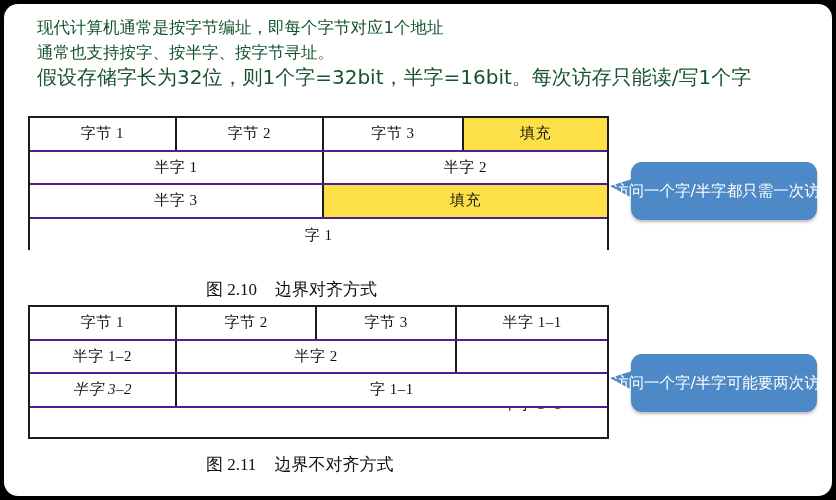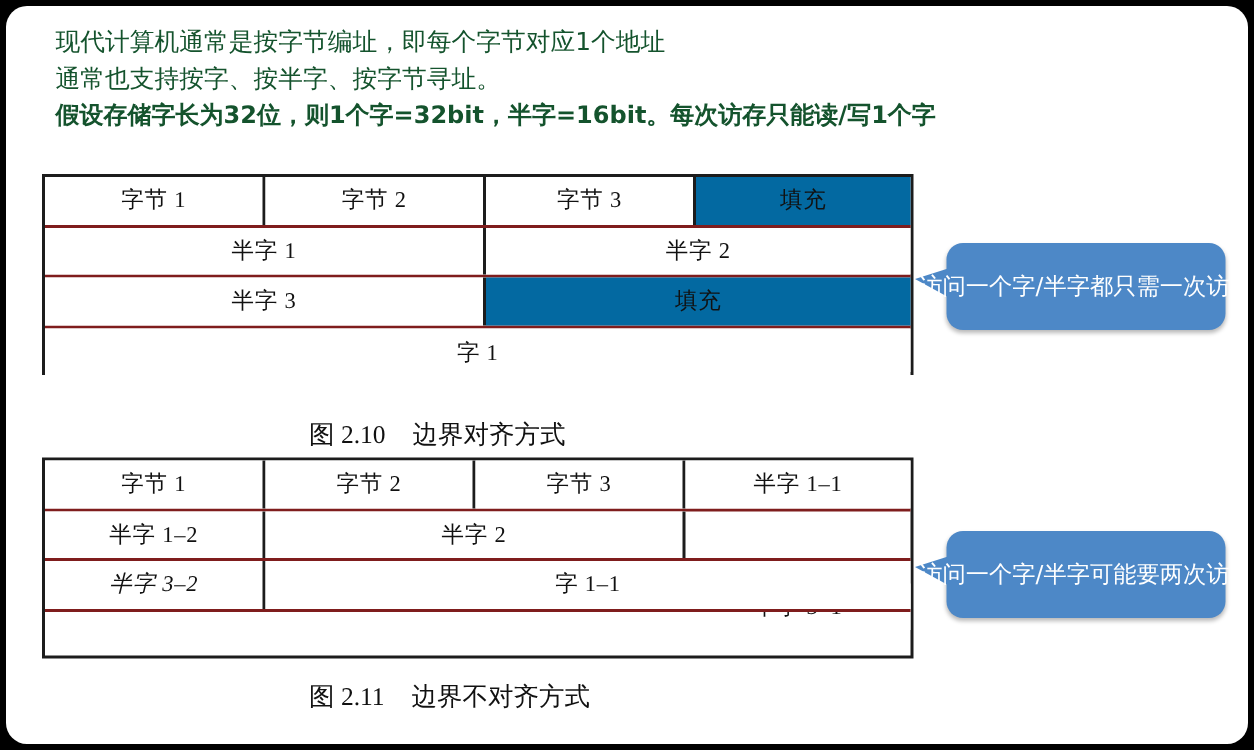--- a/index.html
+++ b/index.html
@@ -31,51 +31,51 @@
     left: 33px;
     top: 12px;
     width: 760px;
     font-family: "DejaVu Sans", "Liberation Sans", sans-serif;
     font-size: 16.5px;
     line-height: 24.5px;
     color: #14532d;
     white-space: nowrap;
   }
   #intro .ln { display: block; }
-  #intro .ln3 { font-weight: 700; font-size: 16px; }
+  #intro .ln3 { font-weight: 400; font-size: 20px; }
 
   
   .tbl {
     position: absolute;
     border: 2px solid #1c1c1c;
     box-sizing: border-box;
     background: #ffffff;
   }
   .trow {
     position: relative;
     display: flex;
     box-sizing: border-box;
-    border-bottom: 2px solid #7f1d1d;
+    border-bottom: 2px solid #4c1d95;
   }
   .trow.last { border-bottom: none; }
   .cell {
     box-sizing: border-box;
     display: flex;
     align-items: center;
     justify-content: center;
     font-family: "Liberation Serif", "DejaVu Serif", serif;
     font-size: 15px;
     color: #111111;
     border-right: 2px solid #1c1c1c;
     background: #ffffff;
     height: 100%;
     letter-spacing: 0.5px;
   }
   .cell.last { border-right: none; }
-  .cell.fill { background: #0369a1; }
+  .cell.fill { background: #fde047; }
   .cell.blank { background: #ffffff; border-right: none; }
 
   #tbl1 { left: 24px; top: 112px; width: 581px; height: 134px; }
   #tbl1 .trow { height: 33.5px; }
 
   #tbl2 { left: 24px; top: 301px; width: 581px; height: 134px; }
   #tbl2 .trow { height: 33.5px; }
 
   
   .caption {

